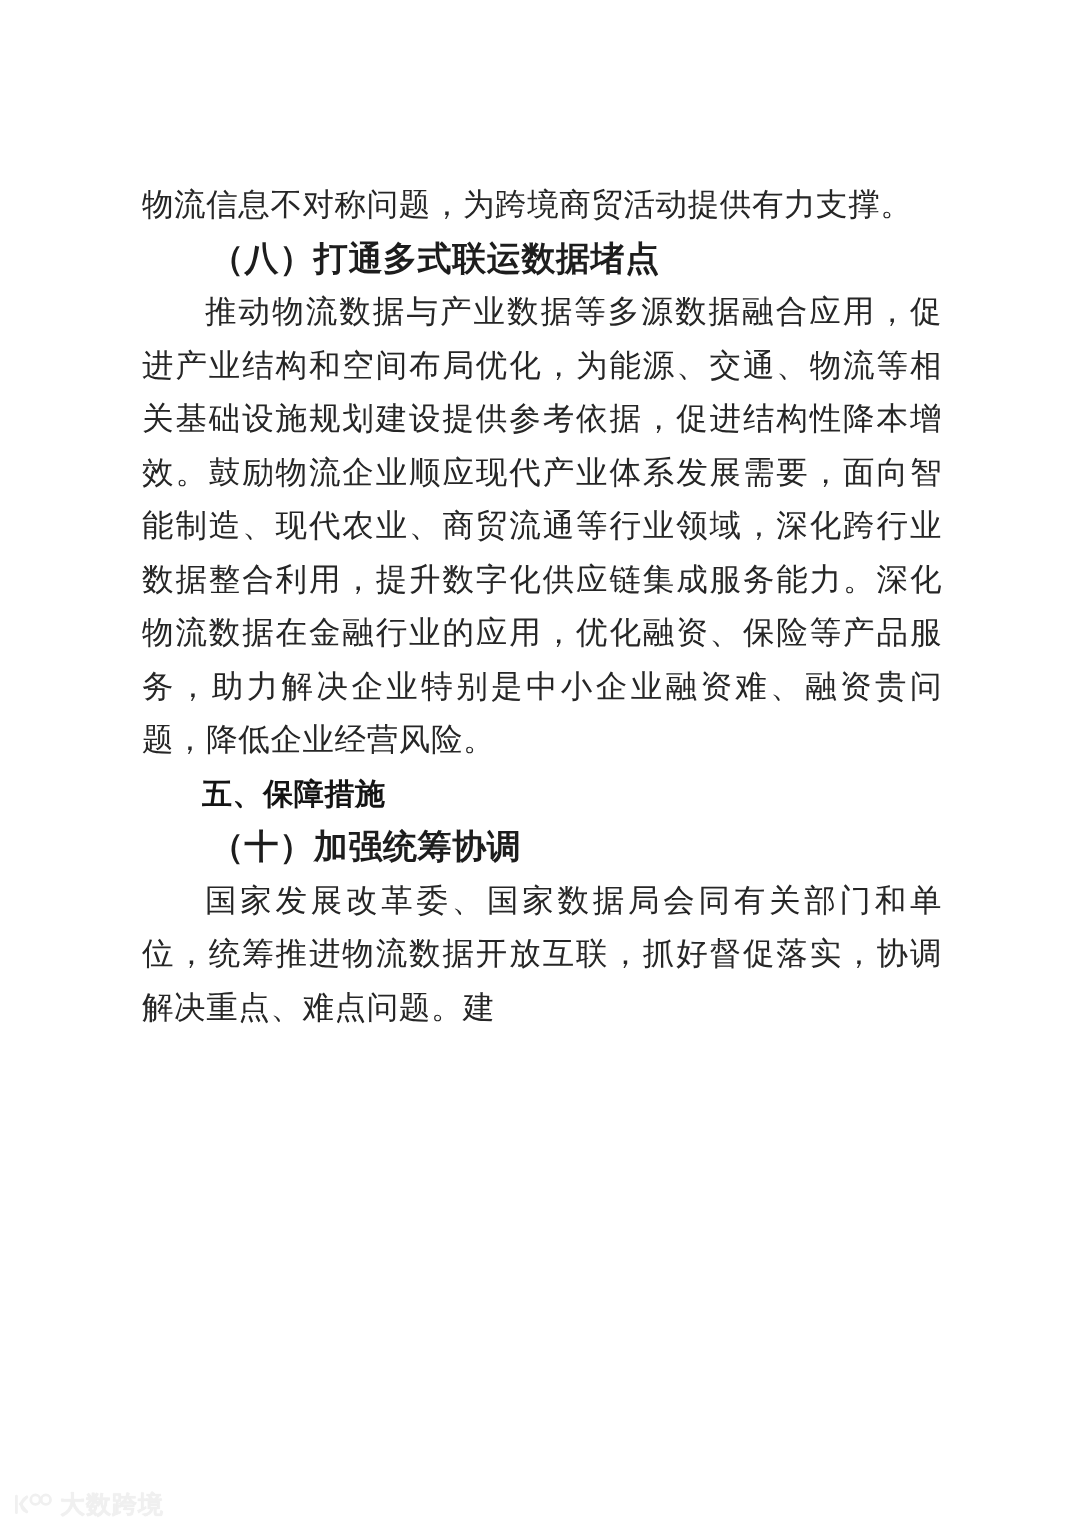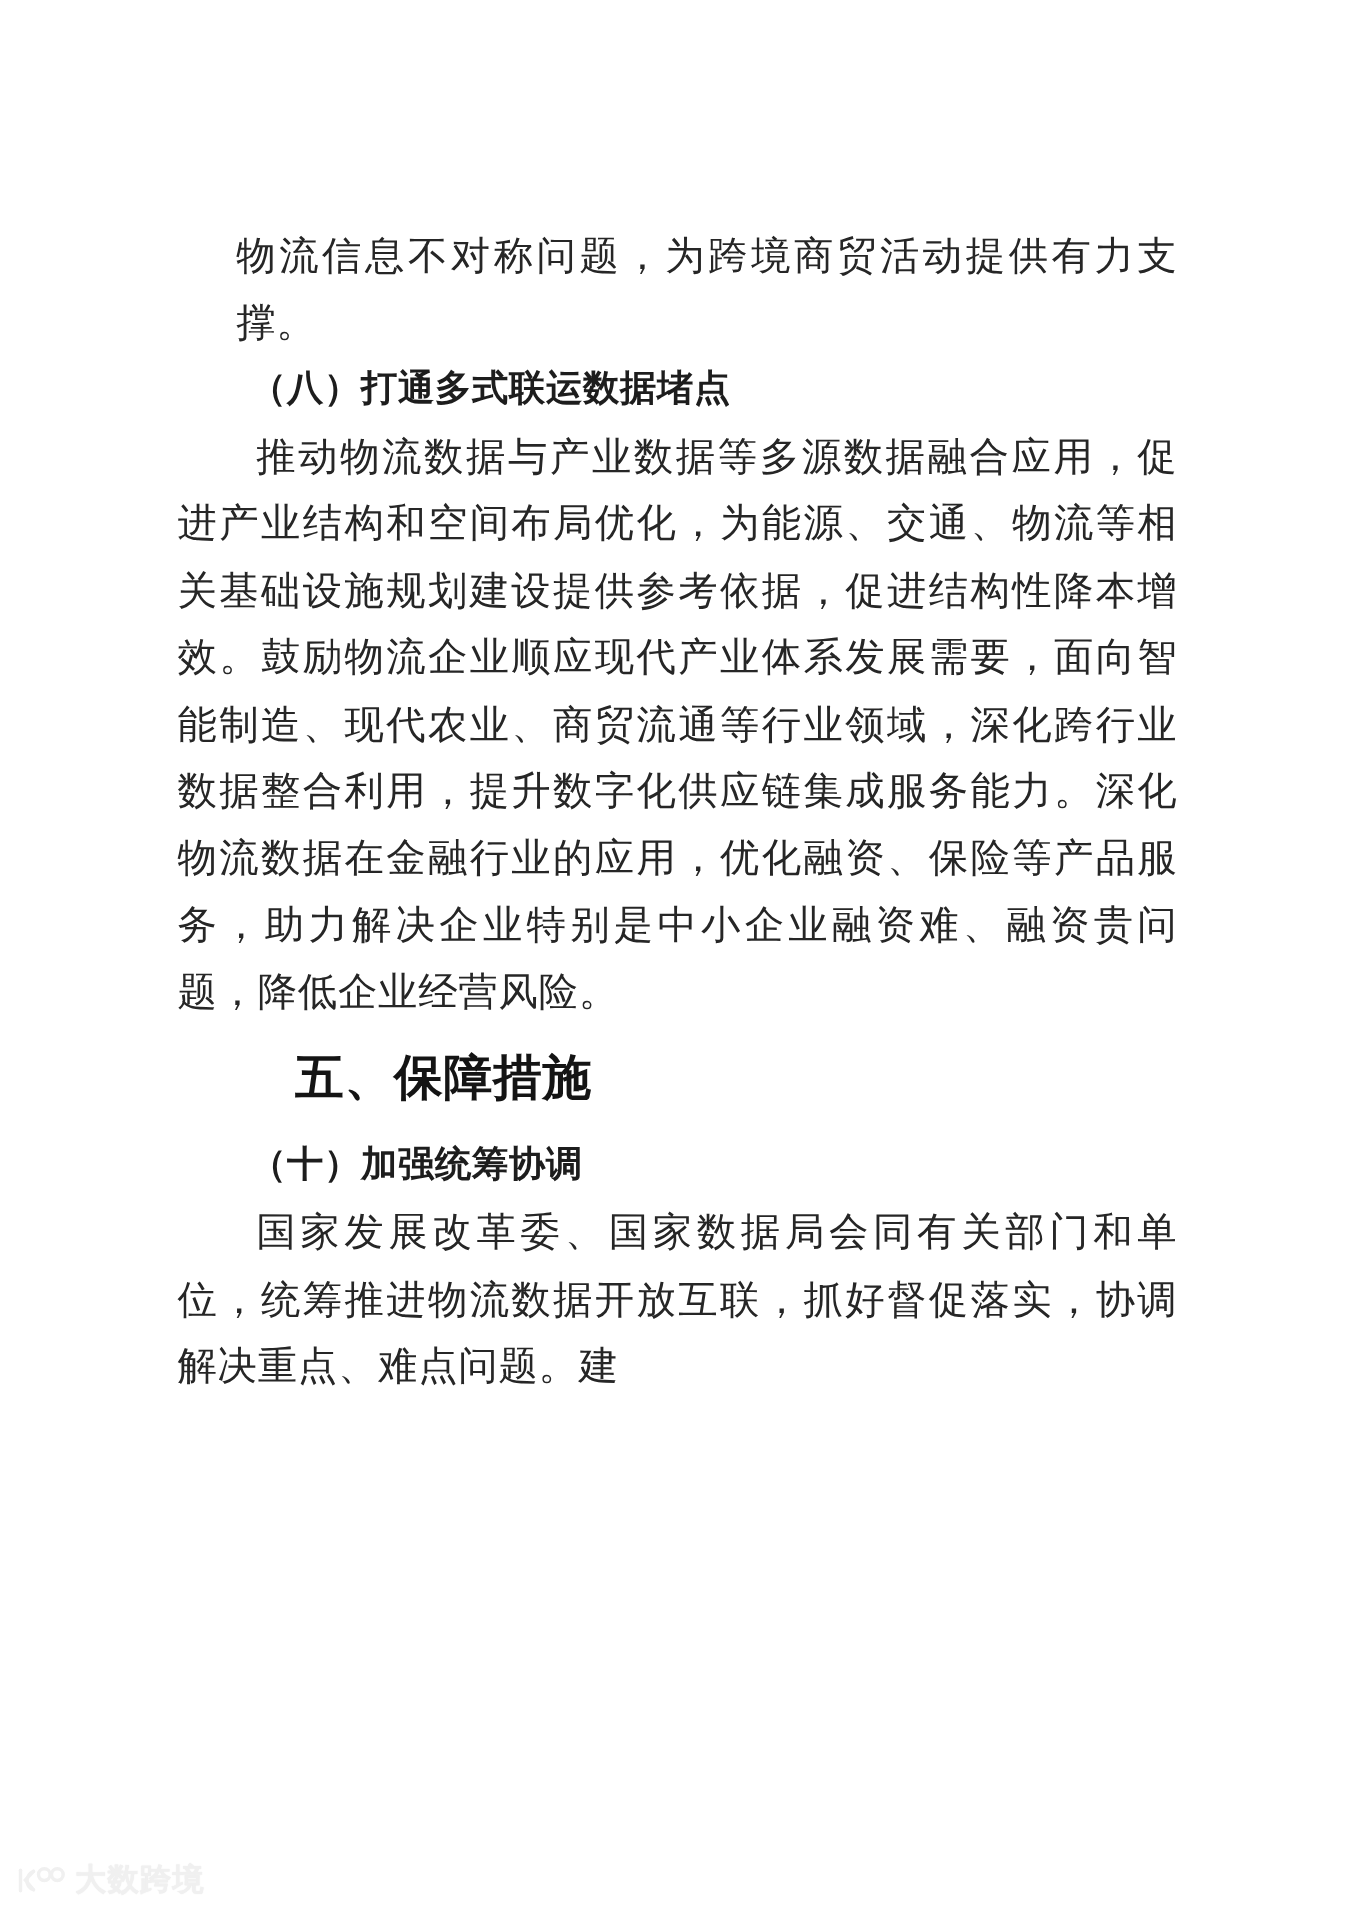--- a/index.html
+++ b/index.html
@@ -32,40 +32,39 @@
     color: #262626;
     text-align: justify;
     text-justify: inter-ideograph;
     text-indent: 2em;
     margin: 0;
     letter-spacing: 0.6px;
     word-break: break-all;
   }
   .para.no-indent {
     text-indent: 0;
-    margin-left: 47px;
   }
   
   .sub-heading {
     font-family: "Liberation Serif", "DejaVu Serif", serif;
-    font-size: 29px;
+    font-size: 34px;
     line-height: 53.5px;
     color: #1d1d1d;
     margin: 0;
     text-indent: 2em;
     font-weight: 600;
     letter-spacing: 0.6px;
   }
   
   .section-heading {
     font-family: "Liberation Sans", "DejaVu Sans", sans-serif;
-    font-size: 39px;
+    font-size: 30px;
     line-height: 53.5px;
     color: #141414;
-    margin: 16px;
+    margin: 0;
     text-indent: 2em;
     font-weight: 700;
     letter-spacing: 0.6px;
   }
   
   .watermark {
     position: absolute;
     left: 12px;
     bottom: 10px;
     display: flex;

